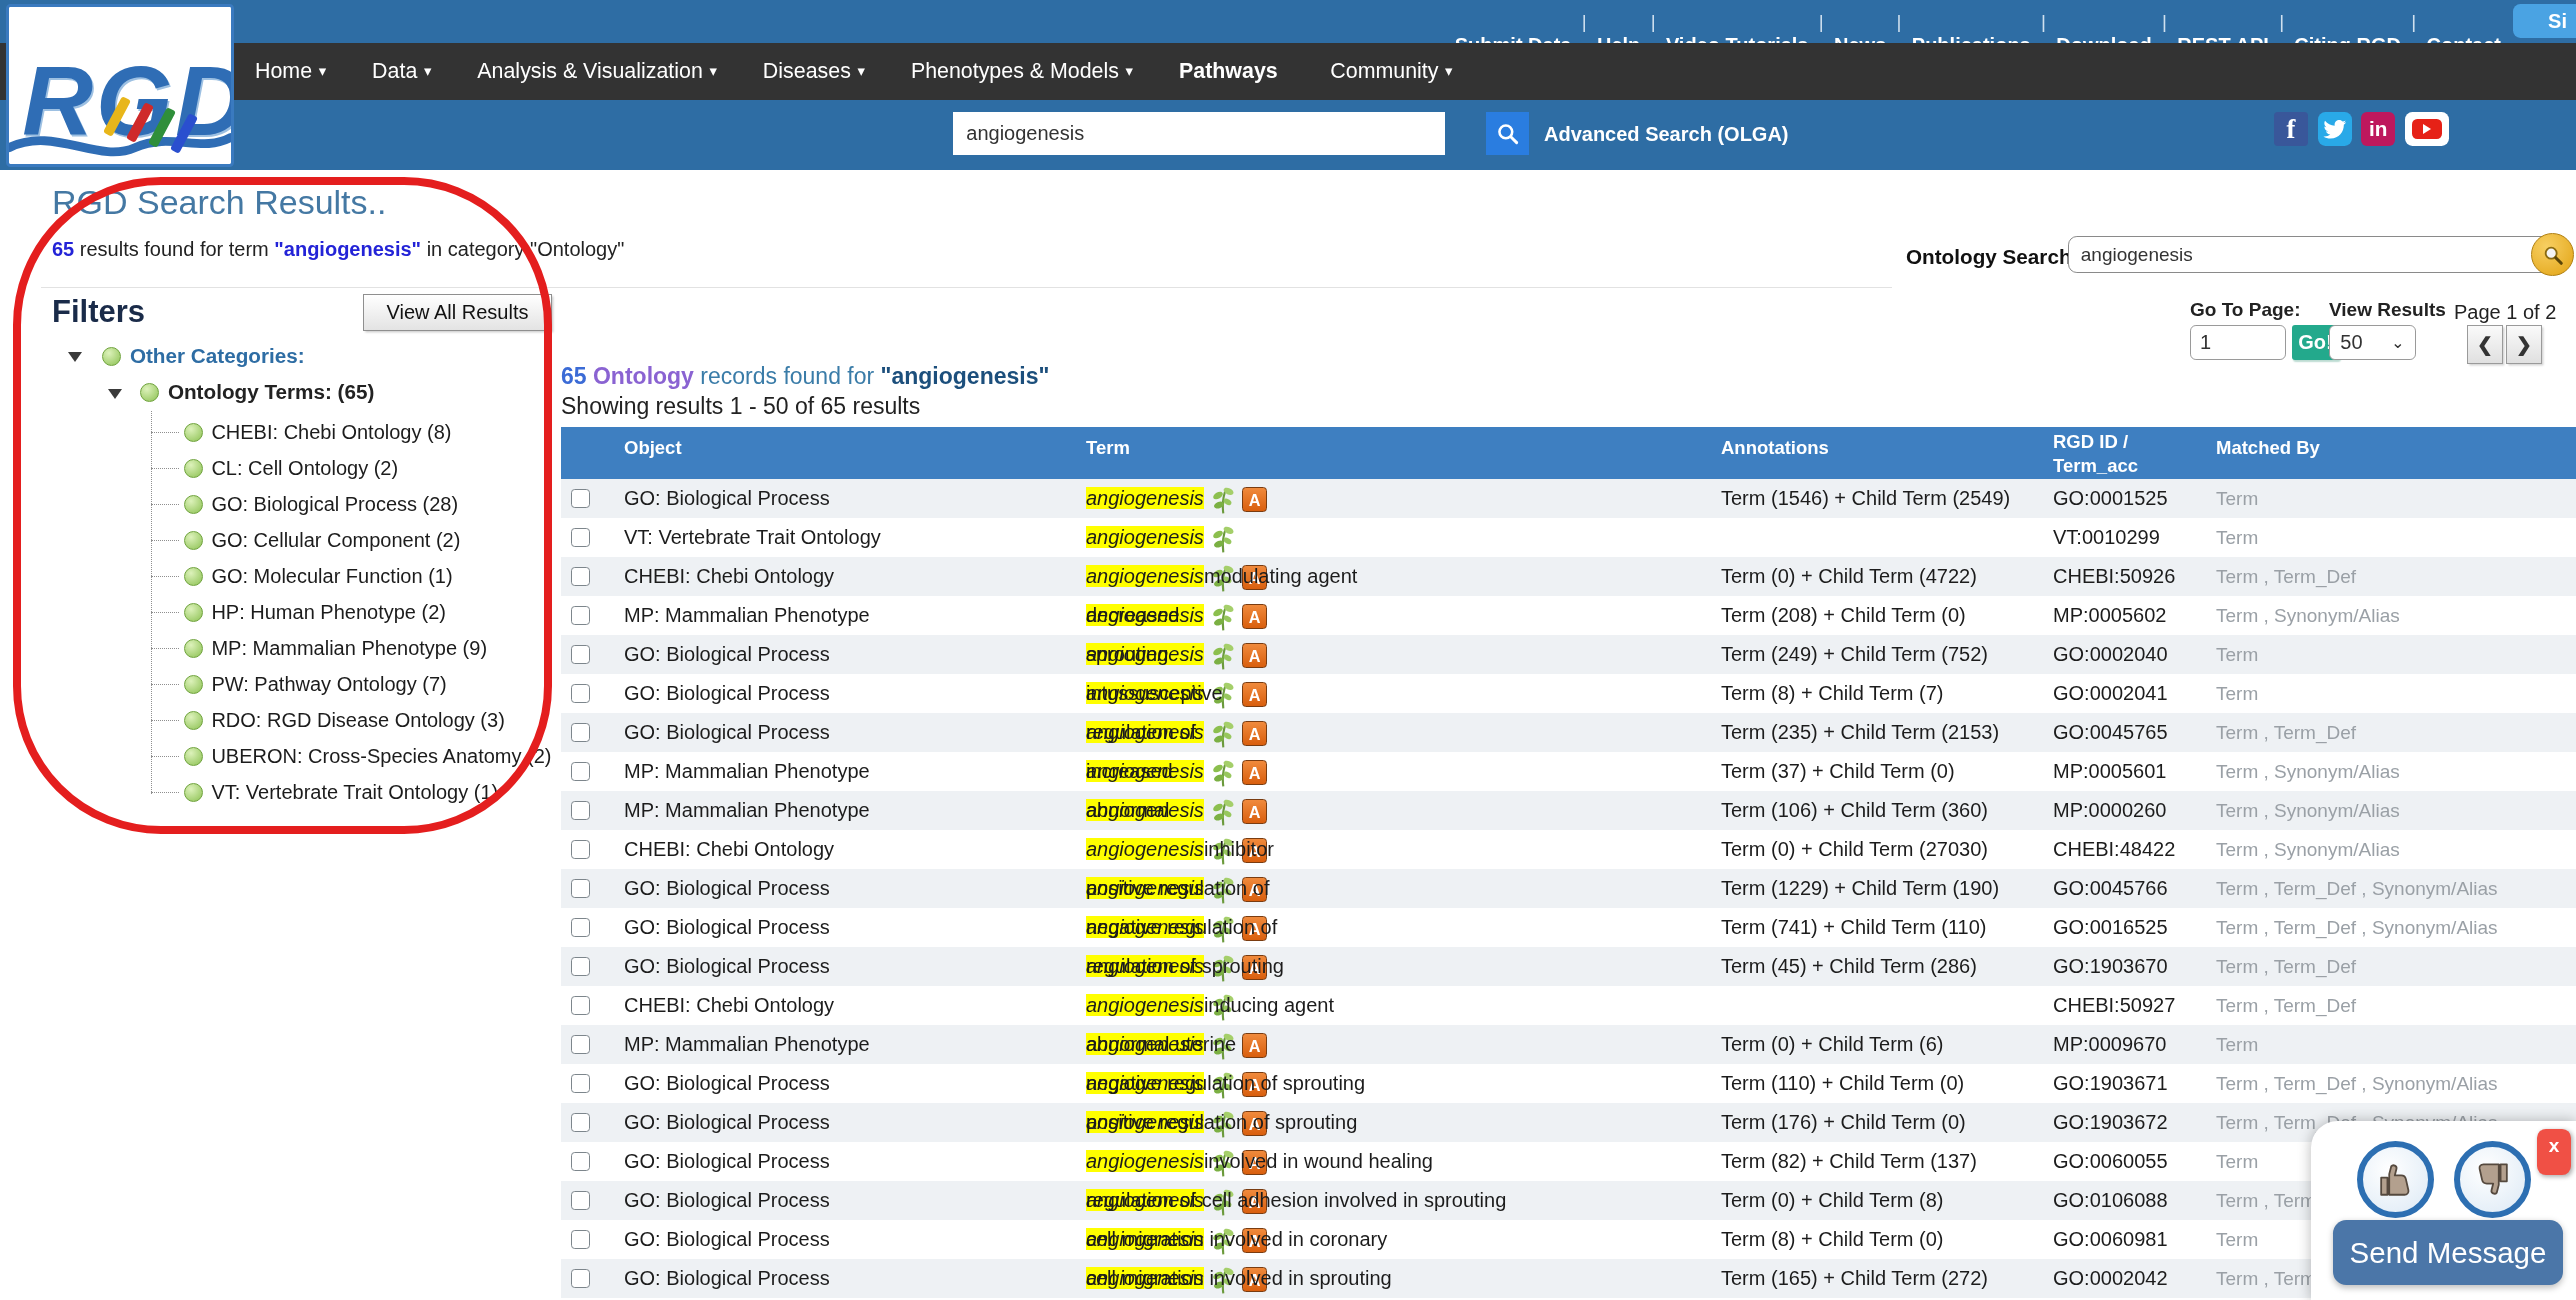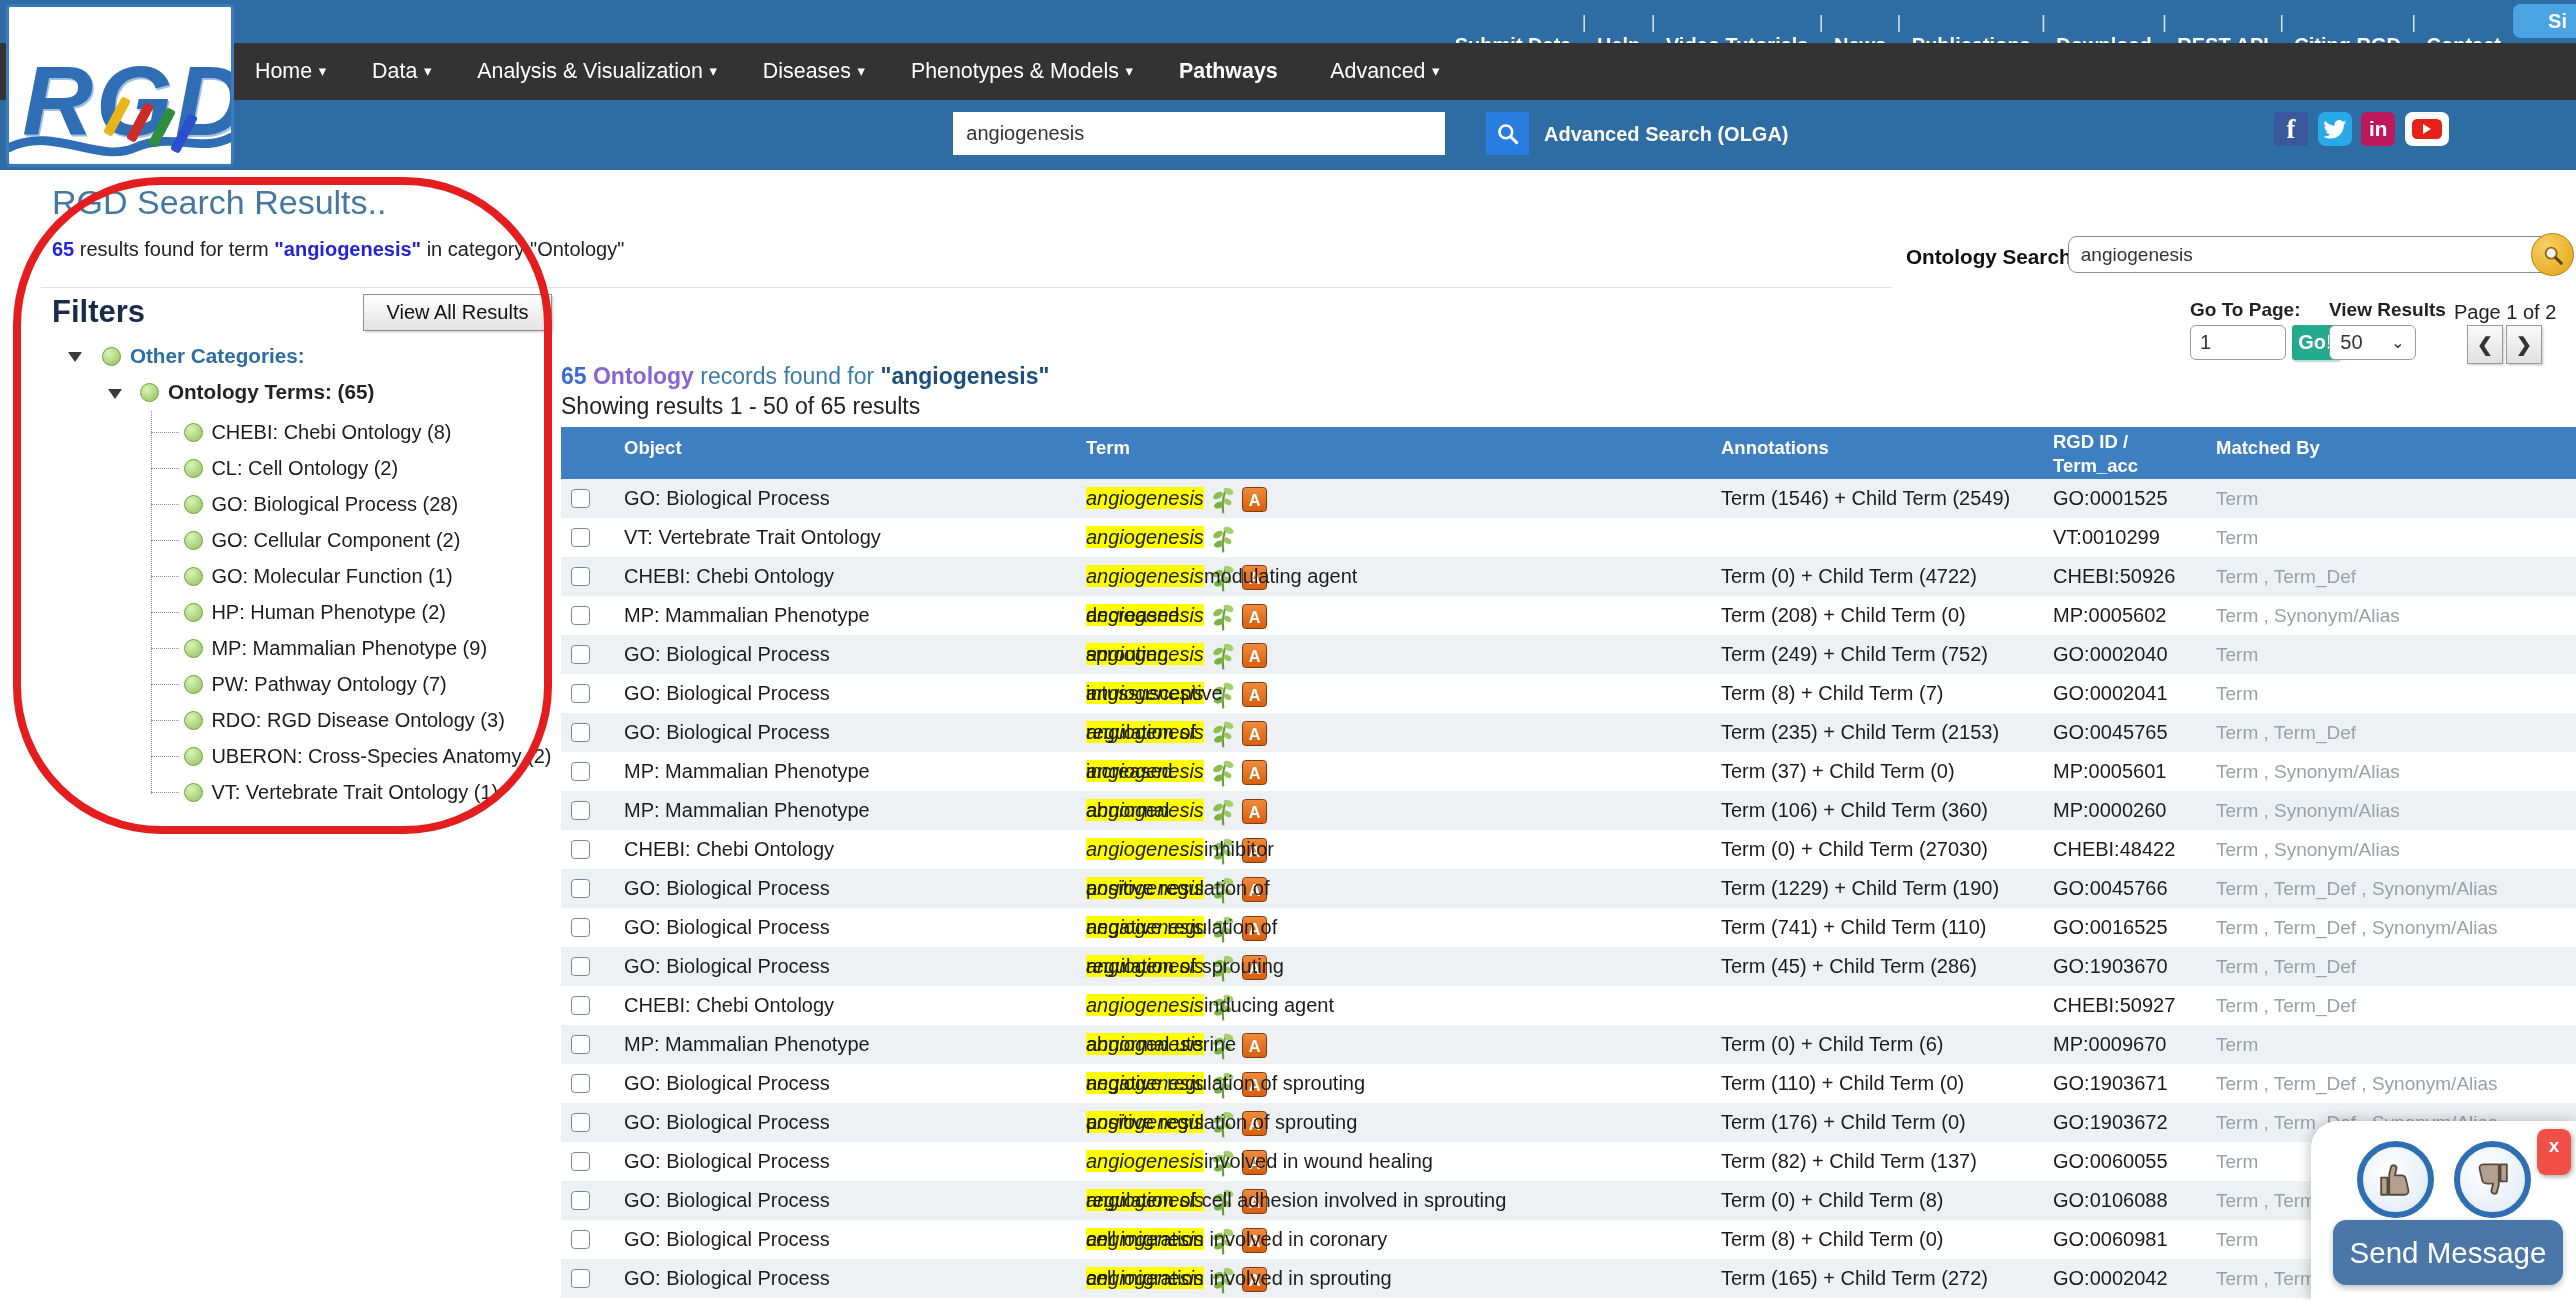--- a/index.html
+++ b/index.html
@@ -187,21 +187,21 @@
     <span class="nv-label">Phenotypes &amp; Models</span>
     <span class="nv-caret">▾</span>
   </div>
 
   <div class="nv-item active">
     <span class="nv-label">Pathways</span>
     <span class="nv-caret"></span>
   </div>
 
   <div class="nv-item">
-    <span class="nv-label">Advanced</span>
+    <span class="nv-label">Community</span>
     <span class="nv-caret">▾</span>
   </div>
 </div>
   </div>
 
   <div class="searchrow"></div>
   <input class="main-search" value="angiogenesis" style="">
   <button class="search-btn">
     <svg width="23.6" height="23.6" viewBox="0 0 24 24">
       <circle cx="10" cy="10" r="6.5" fill="none" stroke="#ffffff" stroke-width="2.6"></circle>

